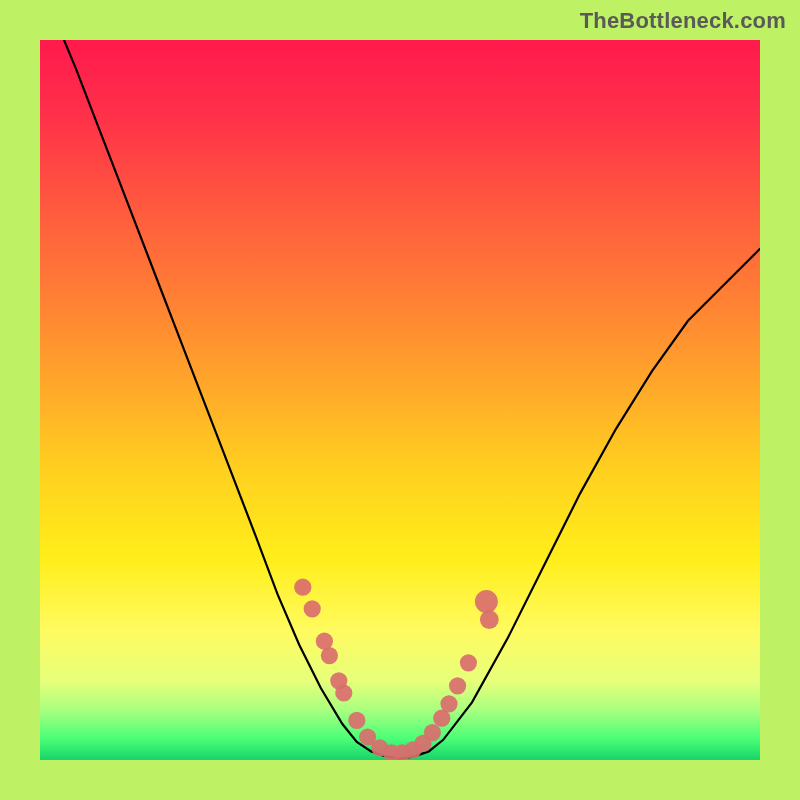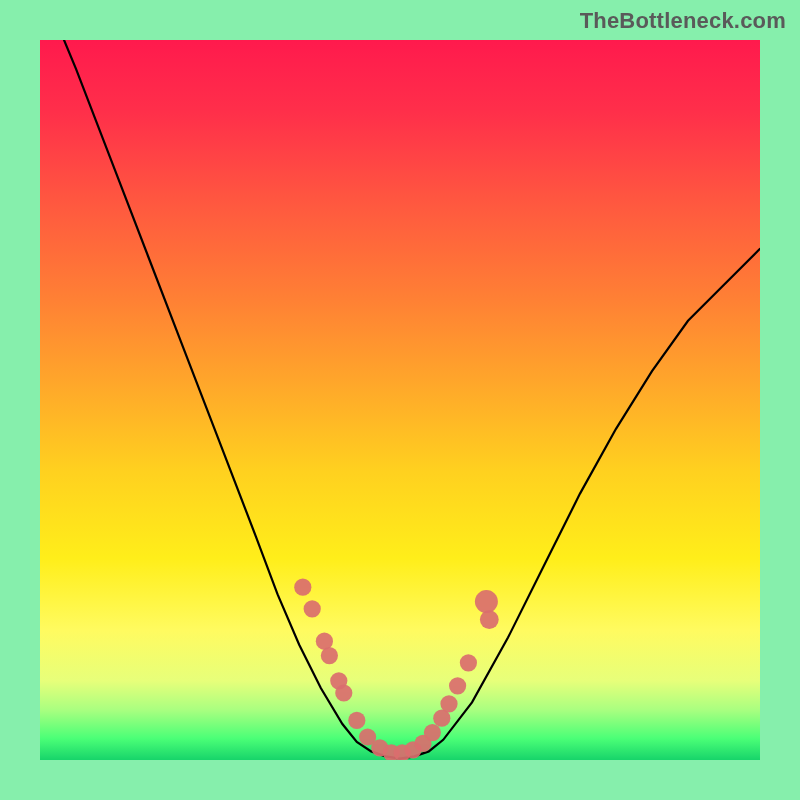--- a/index.html
+++ b/index.html
@@ -10,21 +10,21 @@
     overflow: hidden;
     background: #000;
     font-family: Arial, Helvetica, sans-serif;
   }
   .frame {
     position: absolute;
     top: 0;
     left: 0;
     width: 800px;
     height: 800px;
-    background: #86efac;
+    background: #bef264;
   }
   .plot {
     position: absolute;
     top: 40px;
     left: 40px;
     width: 720px;
     height: 720px;
     overflow: hidden;
   }
   .gradient {

